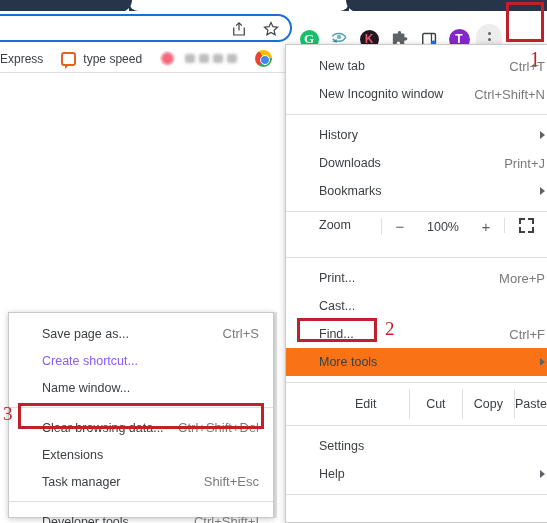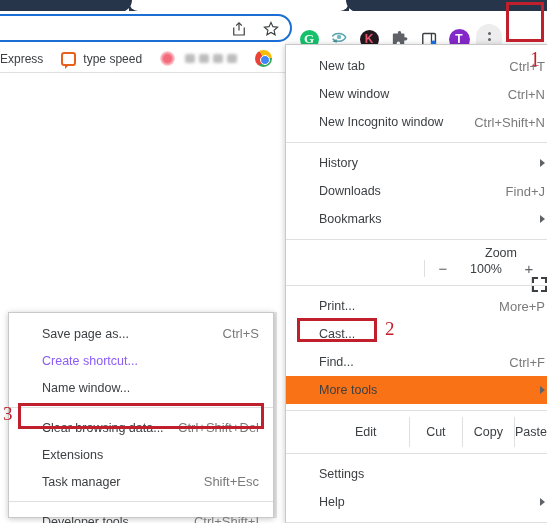--- a/index.html
+++ b/index.html
@@ -176,21 +176,21 @@
     width: 0; height: 0;
     border-left: 5px solid #5f6368;
     border-top: 4px solid transparent;
     border-bottom: 4px solid transparent;
   }
   .mdiv { height: 1px; background: #dfdfdf; margin: 6px 0; }
   .menu-pad-top { height: 7px; }
 
   
   .zoom-row {
-    height: 33px; display:flex; align-items:flex-end; font-size:12.5px; color:#3c4043;flex-direction:column;
+    height: 33px; display:flex; align-items:flex-start; font-size:12.5px; color:#3c4043;
   }
   .zoom-label { display:flex; align-items:center; padding-left:33px; width:95px; }
   .zoom-ctl { display:flex; align-items:center; border-left:1px solid #dfdfdf; }
   .zoom-minus, .zoom-plus {
     width: 36px; text-align:center; color:#5f6368; font-size:15px;
     display:flex; align-items:center; justify-content:center;
   }
   .zoom-pct { width: 50px; text-align:center; font-size:12.5px; }
   .zoom-full {
     flex: 1; border-left:1px solid #dfdfdf;
@@ -352,37 +352,33 @@
   <div class="page-body"></div>
 
   <div class="main-menu">
     <div class="menu-pad-top"></div>
 
     <div class="mi has-accel">
       <span>New tab</span>
       <span class="accel">Ctrl+T</span>
     </div>
     <div class="mi has-accel">
-      <span>New window</span>
-      <span class="accel">Ctrl+N</span>
-    </div>
-    <div class="mi has-accel">
       <span>New Incognito window</span>
       <span class="accel">Ctrl+Shift+N</span>
     </div>
 
     <div class="mdiv"></div>
 
     <div class="mi">
       <span>History</span>
       <span class="arrow"></span>
     </div>
     <div class="mi has-accel">
       <span>Downloads</span>
-      <span class="accel">Find+J</span>
+      <span class="accel">Print+J</span>
     </div>
     <div class="mi">
       <span>Bookmarks</span>
       <span class="arrow"></span>
     </div>
 
     <div class="mdiv"></div>
 
     <div class="zoom-row">
       <div class="zoom-label">Zoom</div>

